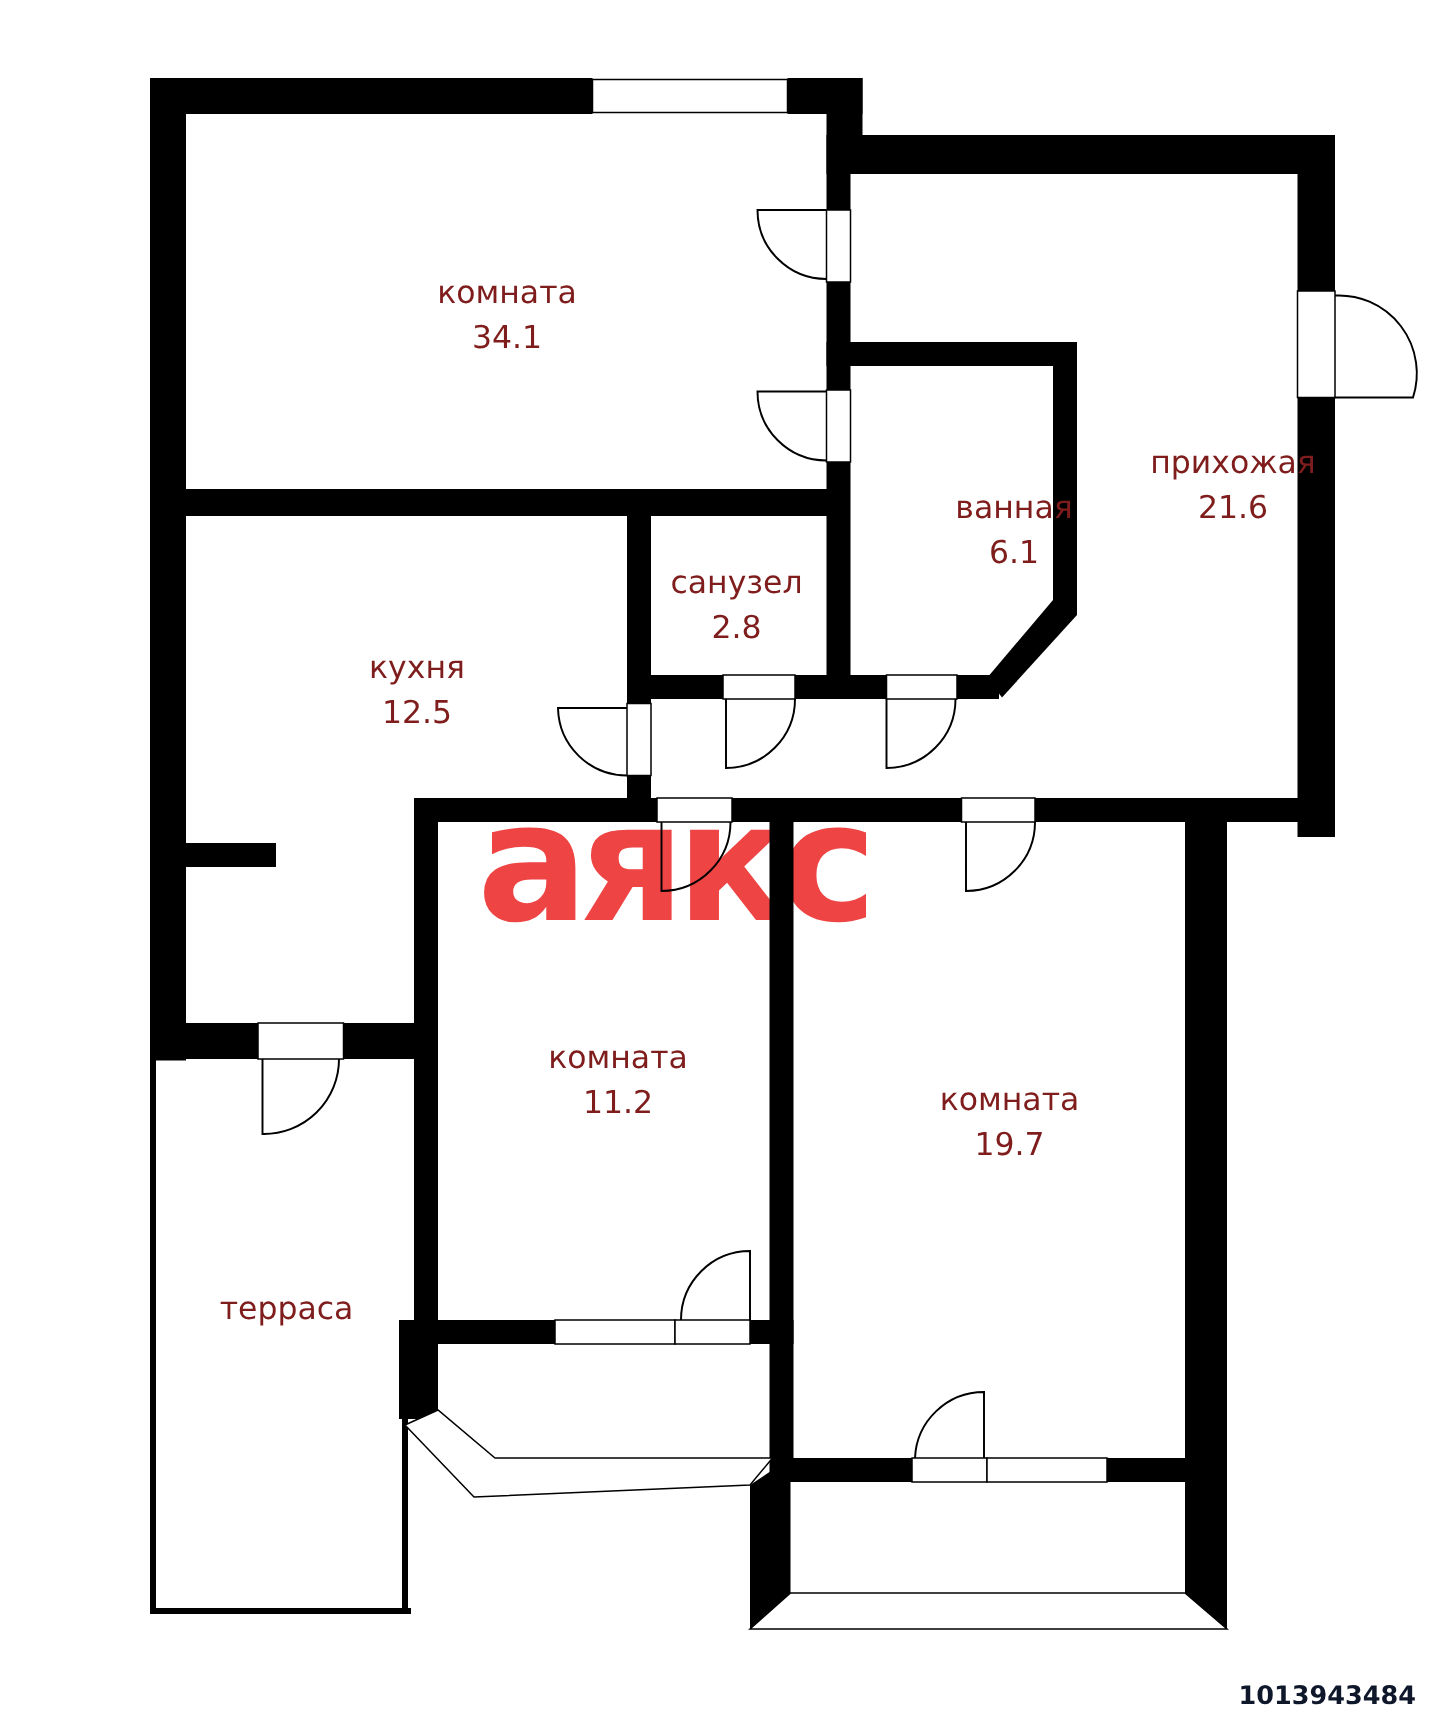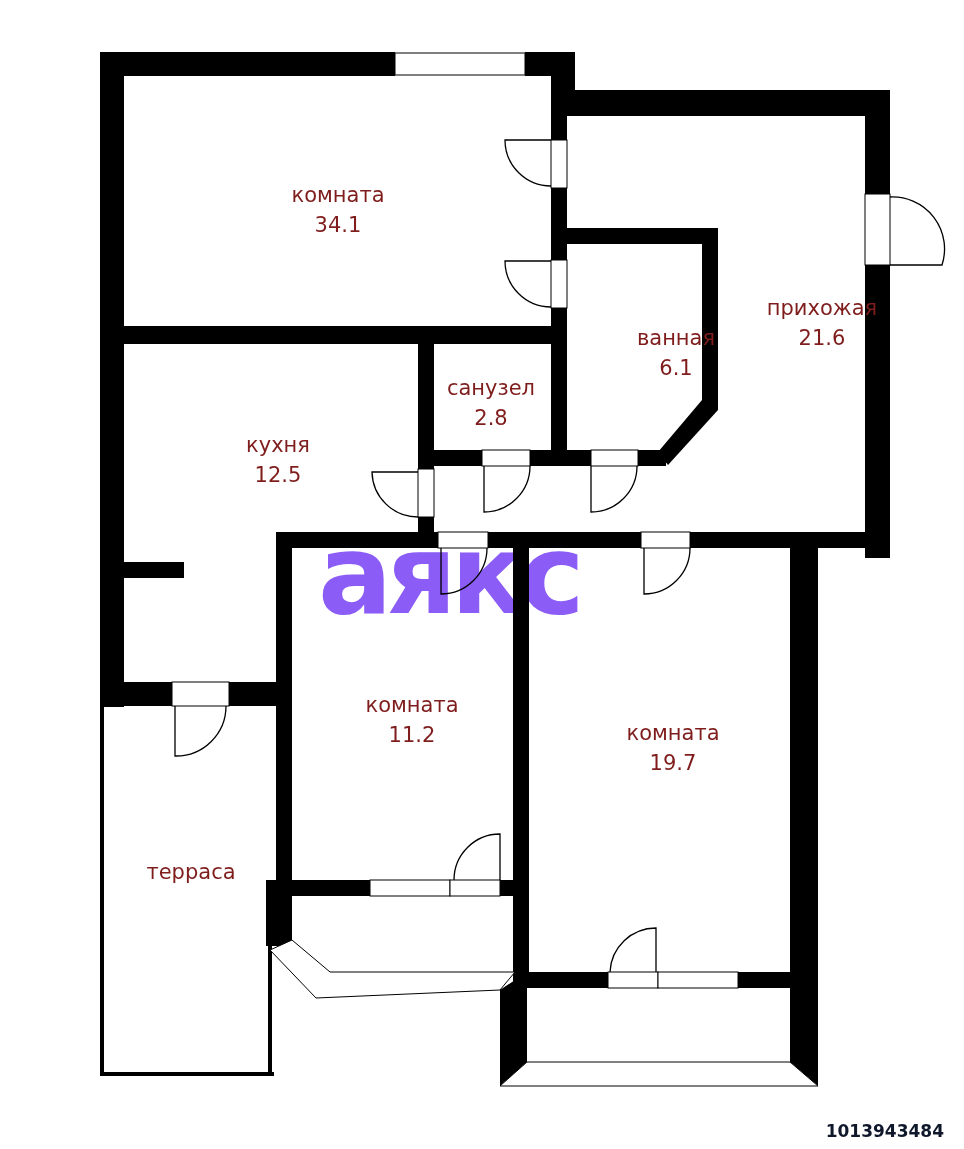--- a/index.html
+++ b/index.html
@@ -4,21 +4,21 @@
   <style>
     html, body { margin: 0; padding: 0; background: #ffffff; }
     body { width: 964px; height: 1149px; position: relative; overflow: hidden;
            font-family: "DejaVu Sans", sans-serif; }
     #plan { position: absolute; left: 0; top: 0; }
     .room-label { position: absolute; text-align: center; color: #7f1d1d;
                   font-family: "DejaVu Sans", sans-serif; font-size: 21px; line-height: 30px;
                   transform: translateX(-50%); white-space: nowrap; }
     .room-label span { display: block; }
     .watermark { position: absolute; left: 318px; top: 525px; font-family: "DejaVu Sans", sans-serif;
-                 font-weight: bold; font-size: 110px; color: #8b5cf6; letter-spacing: -6px;
+                 font-weight: bold; font-size: 110px; color: #ef4444; letter-spacing: -6px;
                  line-height: 100px; z-index: 0; }
     .listing-id { position: absolute; right: 20px; top: 1121px; color: #0f172a;
                   font-family: "DejaVu Sans", sans-serif; font-weight: bold; font-size: 17px; }
   </style>
 </head>
 <body>
 
 <div class="watermark">аякс</div>
 
 <svg id="plan" width="964" height="1149" viewBox="0 0 964 1149">

